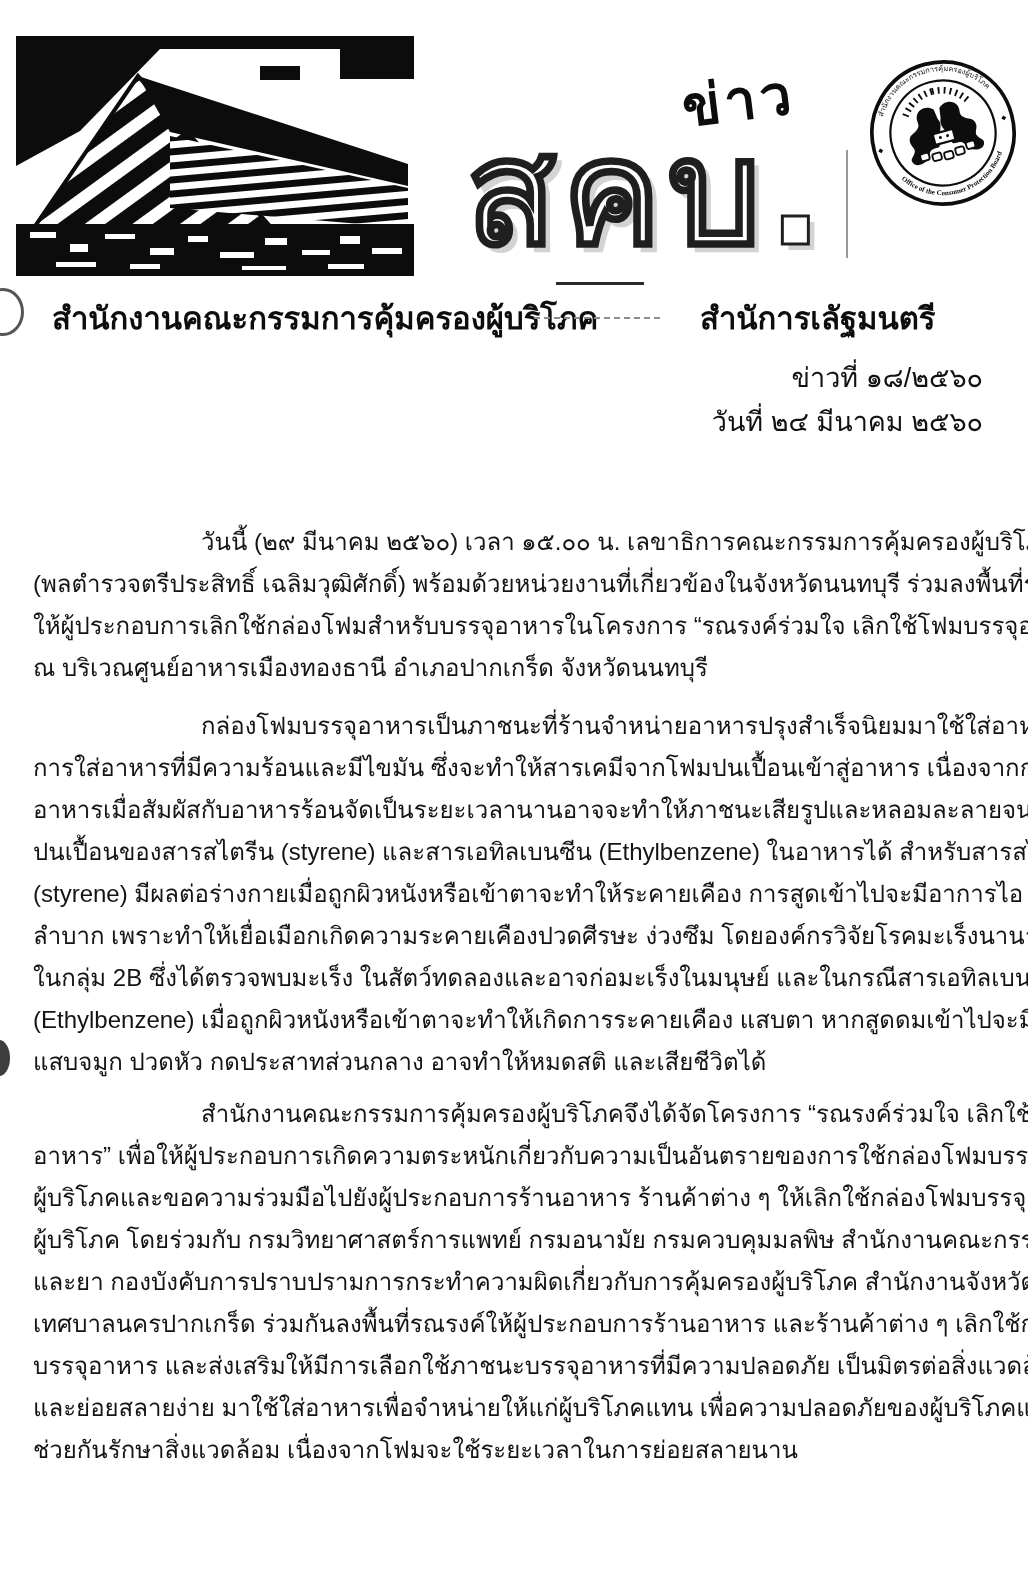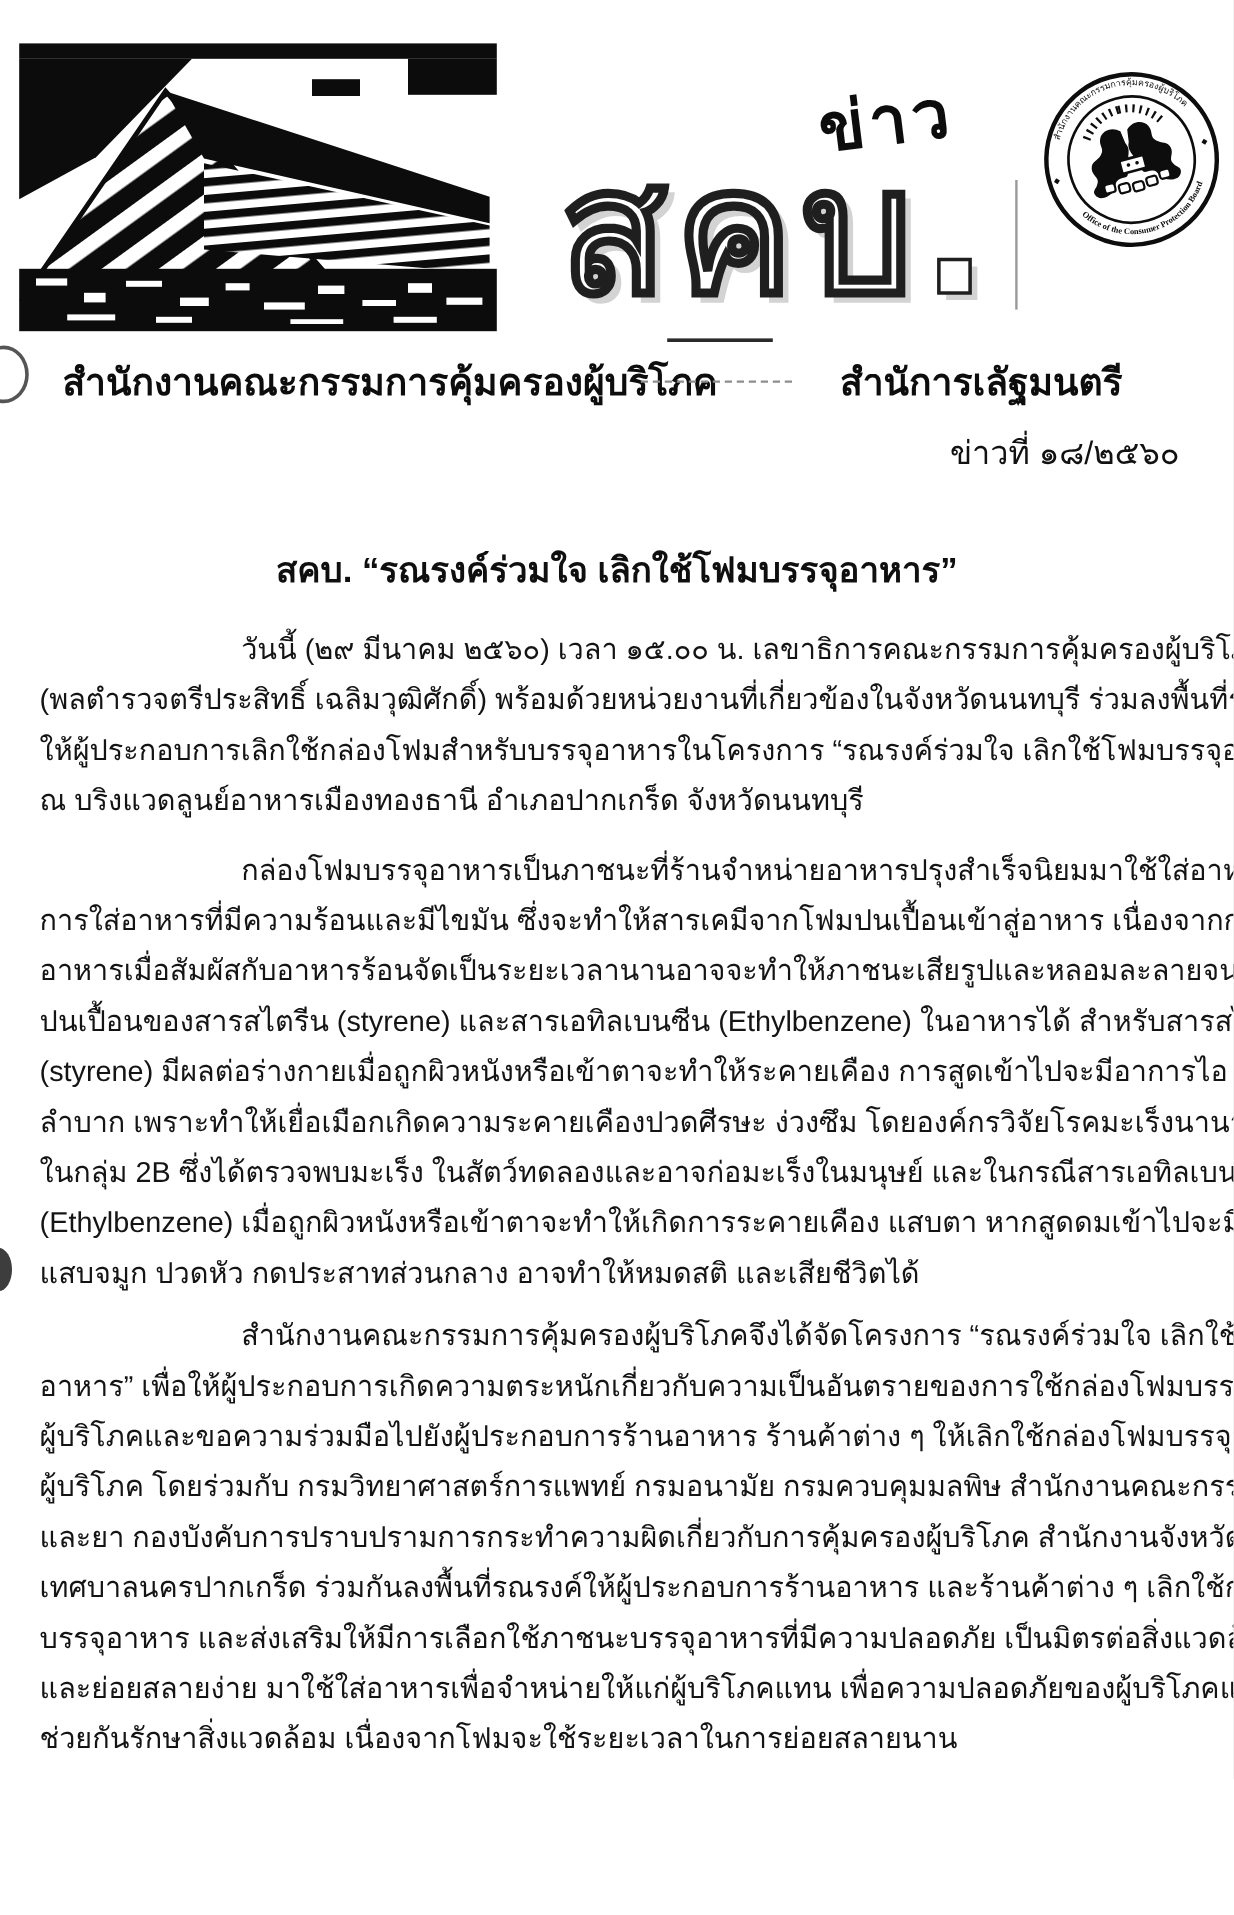--- a/index.html
+++ b/index.html
@@ -168,30 +168,30 @@
     <span id="org-left">สำนักงานคณะกรรมการคุ้มครองผู้บริโภค</span>
     <span id="org-dash"></span>
     <span id="org-right">สำนัการเลัฐมนตรี</span>
   </div>
 
   <div id="punch-1"></div>
   <div id="punch-2"></div>
 
   <div id="meta">
     <div class="meta-line">ข่าวที่ ๑๘/๒๕๖๐</div>
+    <div class="meta-line">วันที่ ๒๔ มีนาคม ๒๕๖๐</div>
   </div>
 
-  <div id="doc-title">สคบ. “รณรงค์ร่วมใจ เลิกใช้โฟมบรรจุอาหาร”</div>
 
   <div id="body-text">
       <div class="paragraph">
         <div class="line first">วันนี้ (๒๙ มีนาคม ๒๕๖๐) เวลา ๑๕.๐๐ น. เลขาธิการคณะกรรมการคุ้มครองผู้บริโภค</div>
         <div class="line">(พลตำรวจตรีประสิทธิ์  เฉลิมวุฒิศักดิ์) พร้อมด้วยหน่วยงานที่เกี่ยวข้องในจังหวัดนนทบุรี ร่วมลงพื้นที่รณรงค์</div>
         <div class="line">ให้ผู้ประกอบการเลิกใช้กล่องโฟมสำหรับบรรจุอาหารในโครงการ “รณรงค์ร่วมใจ เลิกใช้โฟมบรรจุอาหาร”</div>
-        <div class="line">ณ บริงแวดลูนย์อาหารเมืองทองธานี อำเภอปากเกร็ด  จังหวัดนนทบุรี</div>
+        <div class="line">ณ บริเวณศูนย์อาหารเมืองทองธานี อำเภอปากเกร็ด  จังหวัดนนทบุรี</div>
       </div>
       <div class="paragraph">
         <div class="line first">กล่องโฟมบรรจุอาหารเป็นภาชนะที่ร้านจำหน่ายอาหารปรุงสำเร็จนิยมมาใช้ใส่อาหาร โดยเฉพาะ</div>
         <div class="line">การใส่อาหารที่มีความร้อนและมีไขมัน ซึ่งจะทำให้สารเคมีจากโฟมปนเปื้อนเข้าสู่อาหาร เนื่องจากกล่องโฟมบรรจุ</div>
         <div class="line">อาหารเมื่อสัมผัสกับอาหารร้อนจัดเป็นระยะเวลานานอาจจะทำให้ภาชนะเสียรูปและหลอมละลายจนเกิดการ</div>
         <div class="line">ปนเปื้อนของสารสไตรีน (styrene) และสารเอทิลเบนซีน (Ethylbenzene) ในอาหารได้ สำหรับสารสไตรีน</div>
         <div class="line">(styrene) มีผลต่อร่างกายเมื่อถูกผิวหนังหรือเข้าตาจะทำให้ระคายเคือง การสูดเข้าไปจะมีอาการไอ และหายใจ</div>
         <div class="line">ลำบาก เพราะทำให้เยื่อเมือกเกิดความระคายเคืองปวดศีรษะ ง่วงซึม โดยองค์กรวิจัยโรคมะเร็งนานาชาติ</div>
         <div class="line">ในกลุ่ม 2B   ซึ่งได้ตรวจพบมะเร็ง ในสัตว์ทดลองและอาจก่อมะเร็งในมนุษย์ และในกรณีสารเอทิลเบนซีน</div>
         <div class="line">(Ethylbenzene)   เมื่อถูกผิวหนังหรือเข้าตาจะทำให้เกิดการระคายเคือง แสบตา หากสูดดมเข้าไปจะมีอาการ</div>

